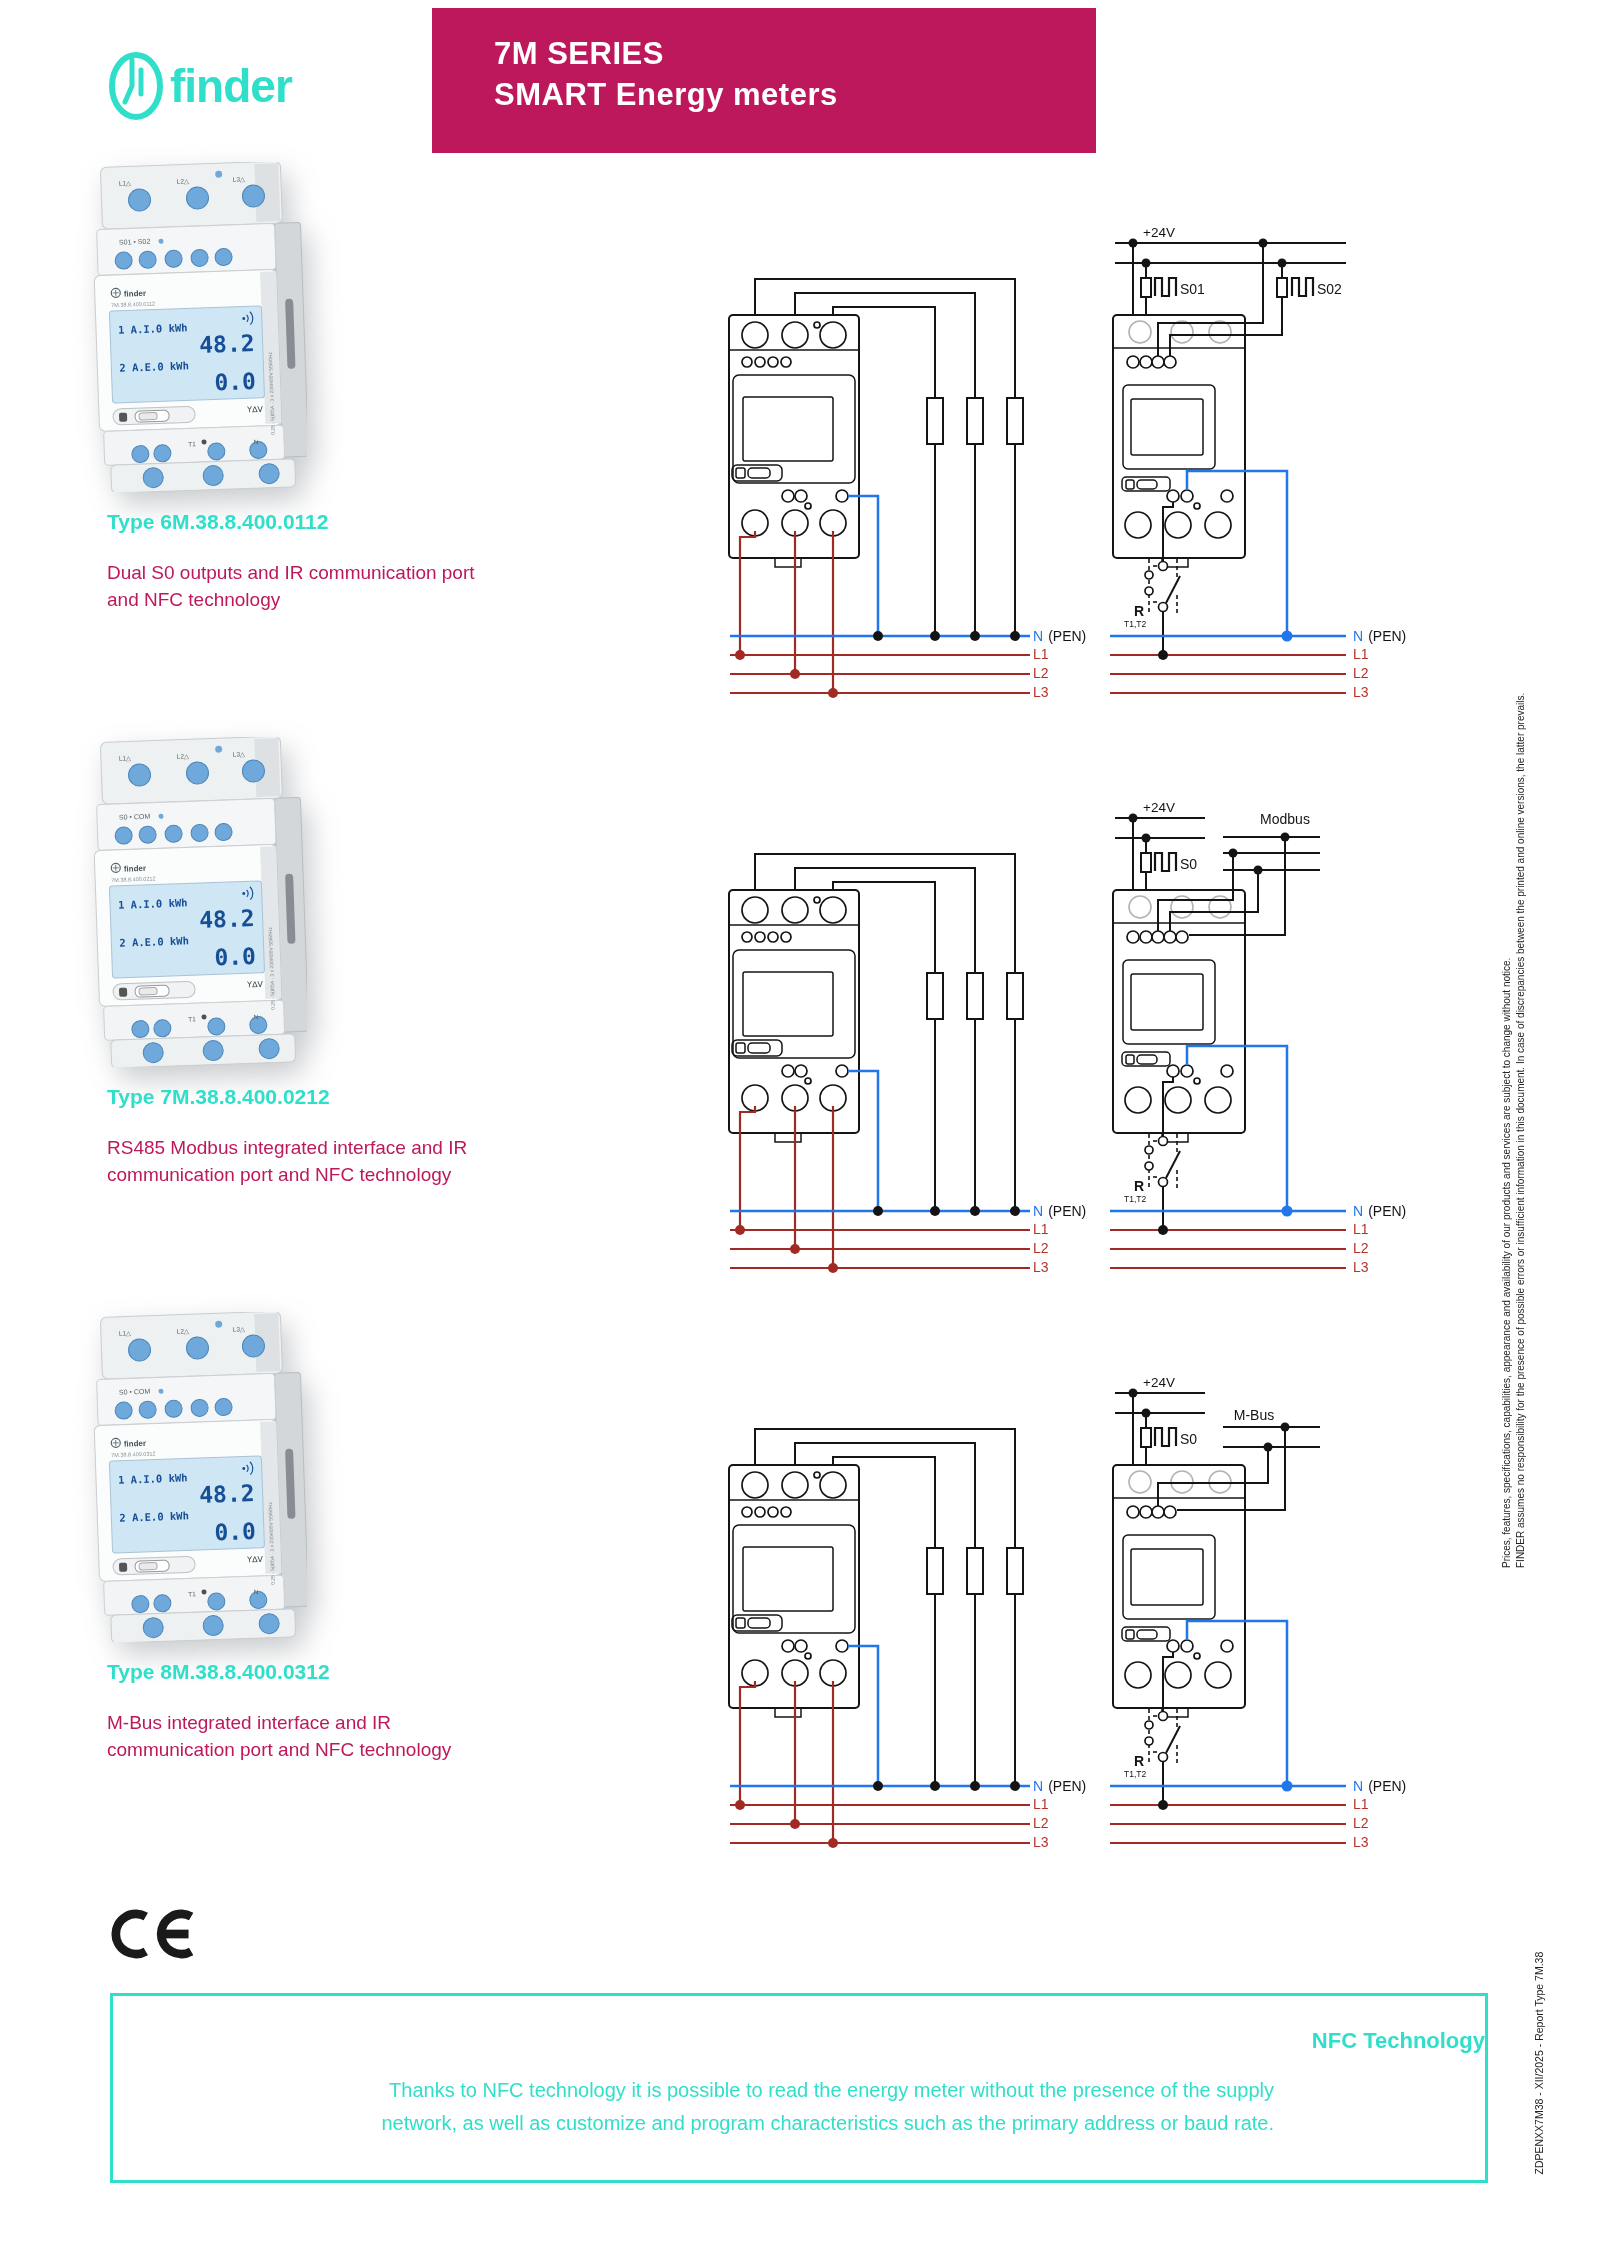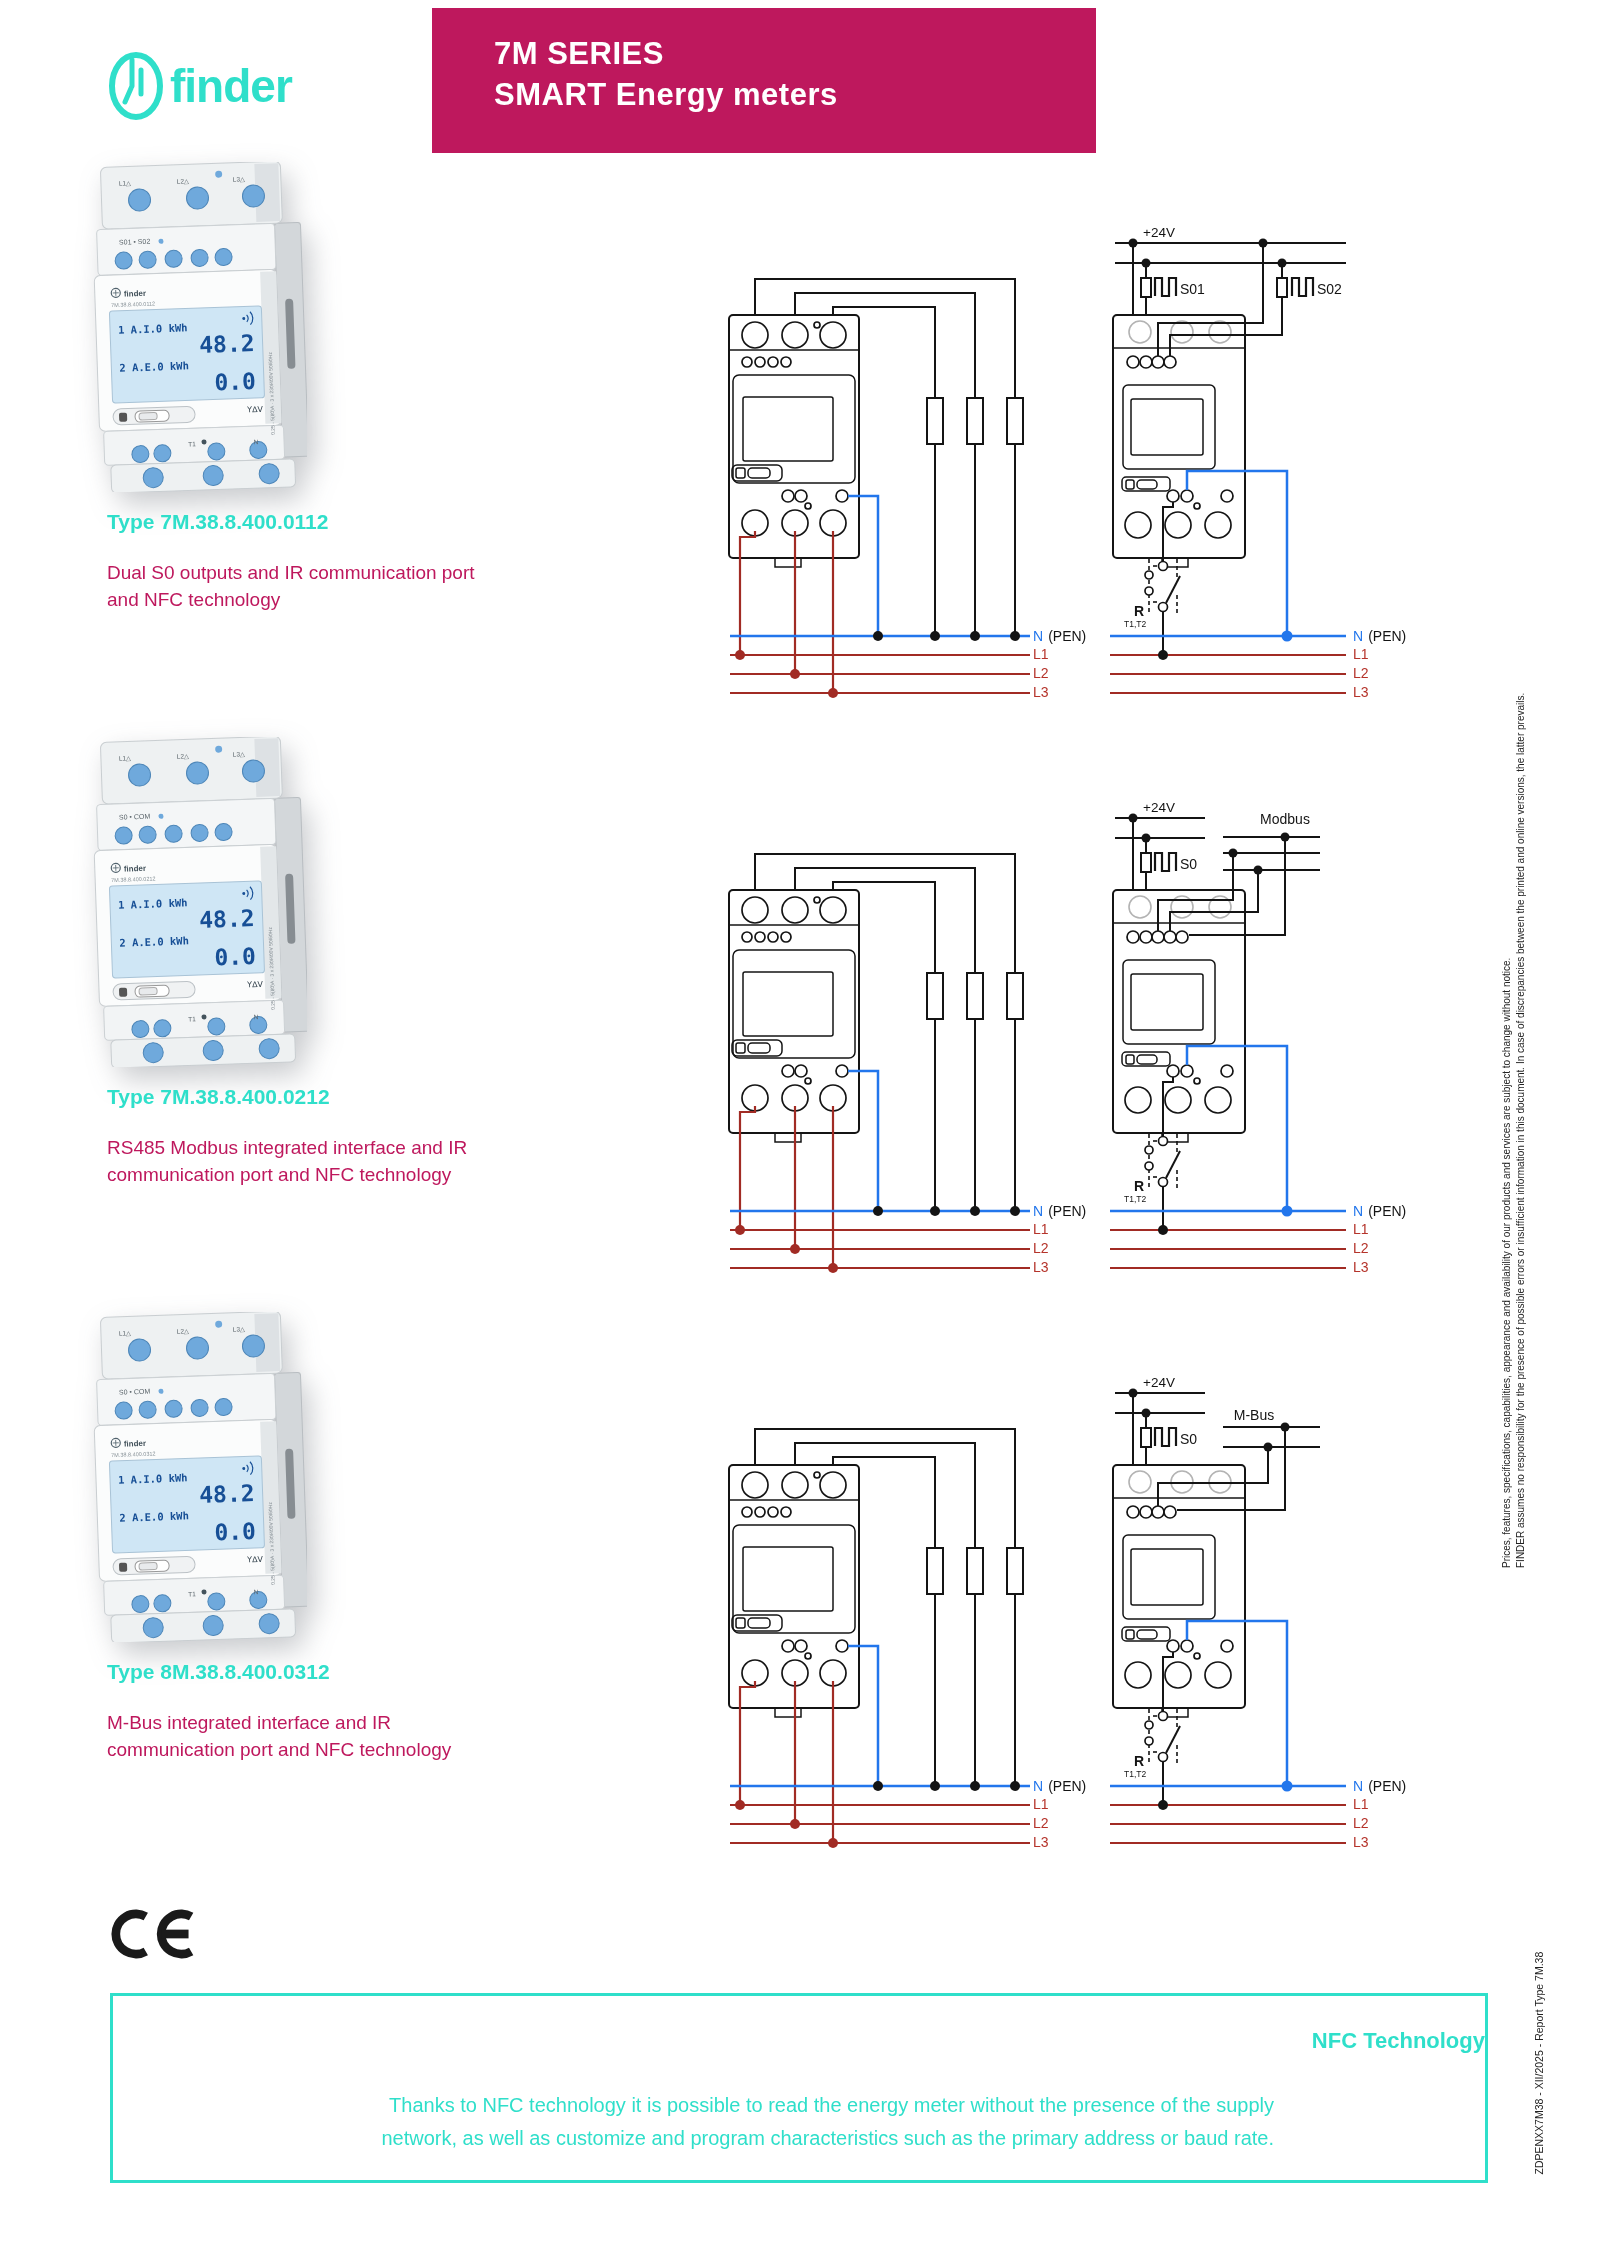--- a/index.html
+++ b/index.html
@@ -50,21 +50,21 @@
   .p-model{font-family:"Liberation Sans",sans-serif;font-size:5.5px;fill:#8a949a;}
   .p-lcd{font-family:"DejaVu Sans Mono",monospace;font-size:10.5px;font-weight:bold;fill:#174f96;}
   .p-lcdbig{font-family:"DejaVu Sans Mono",monospace;font-size:23px;font-weight:bold;fill:#174f96;}
   .p-sym{font-family:"DejaVu Sans",sans-serif;font-size:8px;fill:#2f3e49;}
   .p-rate{font-family:"Liberation Sans",sans-serif;font-size:5px;fill:#808a90;}
 
   
   #nfcbox{position:absolute;left:110px;top:1993px;width:1378px;height:190px;
           border:3px solid #2fdfca;box-sizing:border-box;text-align:right;}
   #nfcbox .nt{margin-top:32px;font-size:22px;font-weight:bold;color:#2fdfca;}
-  #nfcbox .nb{margin:35px auto 0 auto;max-width:950px;font-size:20px;line-height:33px;color:#2fdfca;}
+  #nfcbox .nb{margin:20px auto 0 auto;max-width:950px;font-size:20px;line-height:33px;color:#2fdfca;}
   #cemark{position:absolute;left:110px;top:1903px;}
 
   .vt{position:absolute;transform:rotate(-90deg);transform-origin:50% 50%;
       color:#222;white-space:nowrap;}
   #vdisc{left:1020px;top:1058px;width:990px;height:30px;font-size:10px;line-height:13.5px;text-align:left;}
   #vcode{left:1412px;top:2040px;width:255px;height:14px;font-size:10.5px;}
 </style>
 </head>
 <body>
 
@@ -249,21 +249,21 @@
         <text class="p-lcd" x="26" y="169">1  A.I.0 kWh</text>
         <text class="p-lcdbig" x="162" y="191" text-anchor="end">48.2</text>
         <text class="p-lcd" x="26" y="207">2  A.E.0 kWh</text>
         <text class="p-lcdbig" x="162" y="229" text-anchor="end">0.0</text>
         <text class="p-sym" x="168" y="252" text-anchor="end">Y∆V</text>
         <text class="p-rate" transform="rotate(-90 179 234)" x="179" y="234" text-anchor="middle">0.25 - 5(80)A · 3 x 230/400V 50/60Hz</text>
         <text class="p-sm" x="96" y="284" text-anchor="middle">T1</text>
         <text class="p-sm" x="160" y="284" text-anchor="middle">N</text>
       </g>
     </svg>
-    <div class="type">Type 7M.38.8.400.0112</div>
+    <div class="type">Type 6M.38.8.400.0112</div>
     <div class="desc">Dual S0 outputs and IR communication port and NFC technology</div>
 
     <svg class="diagL" width="400" height="520" viewBox="0 0 400 520">
       <use href="#leftGeo"></use>
       <text class="tl" x="333" y="456"><tspan class="tn">N</tspan><tspan dx="5">(PEN)</tspan></text>
       <text class="tr" x="333" y="474">L1</text>
       <text class="tr" x="333" y="493">L2</text>
       <text class="tr" x="333" y="512">L3</text>
     </svg>
 

